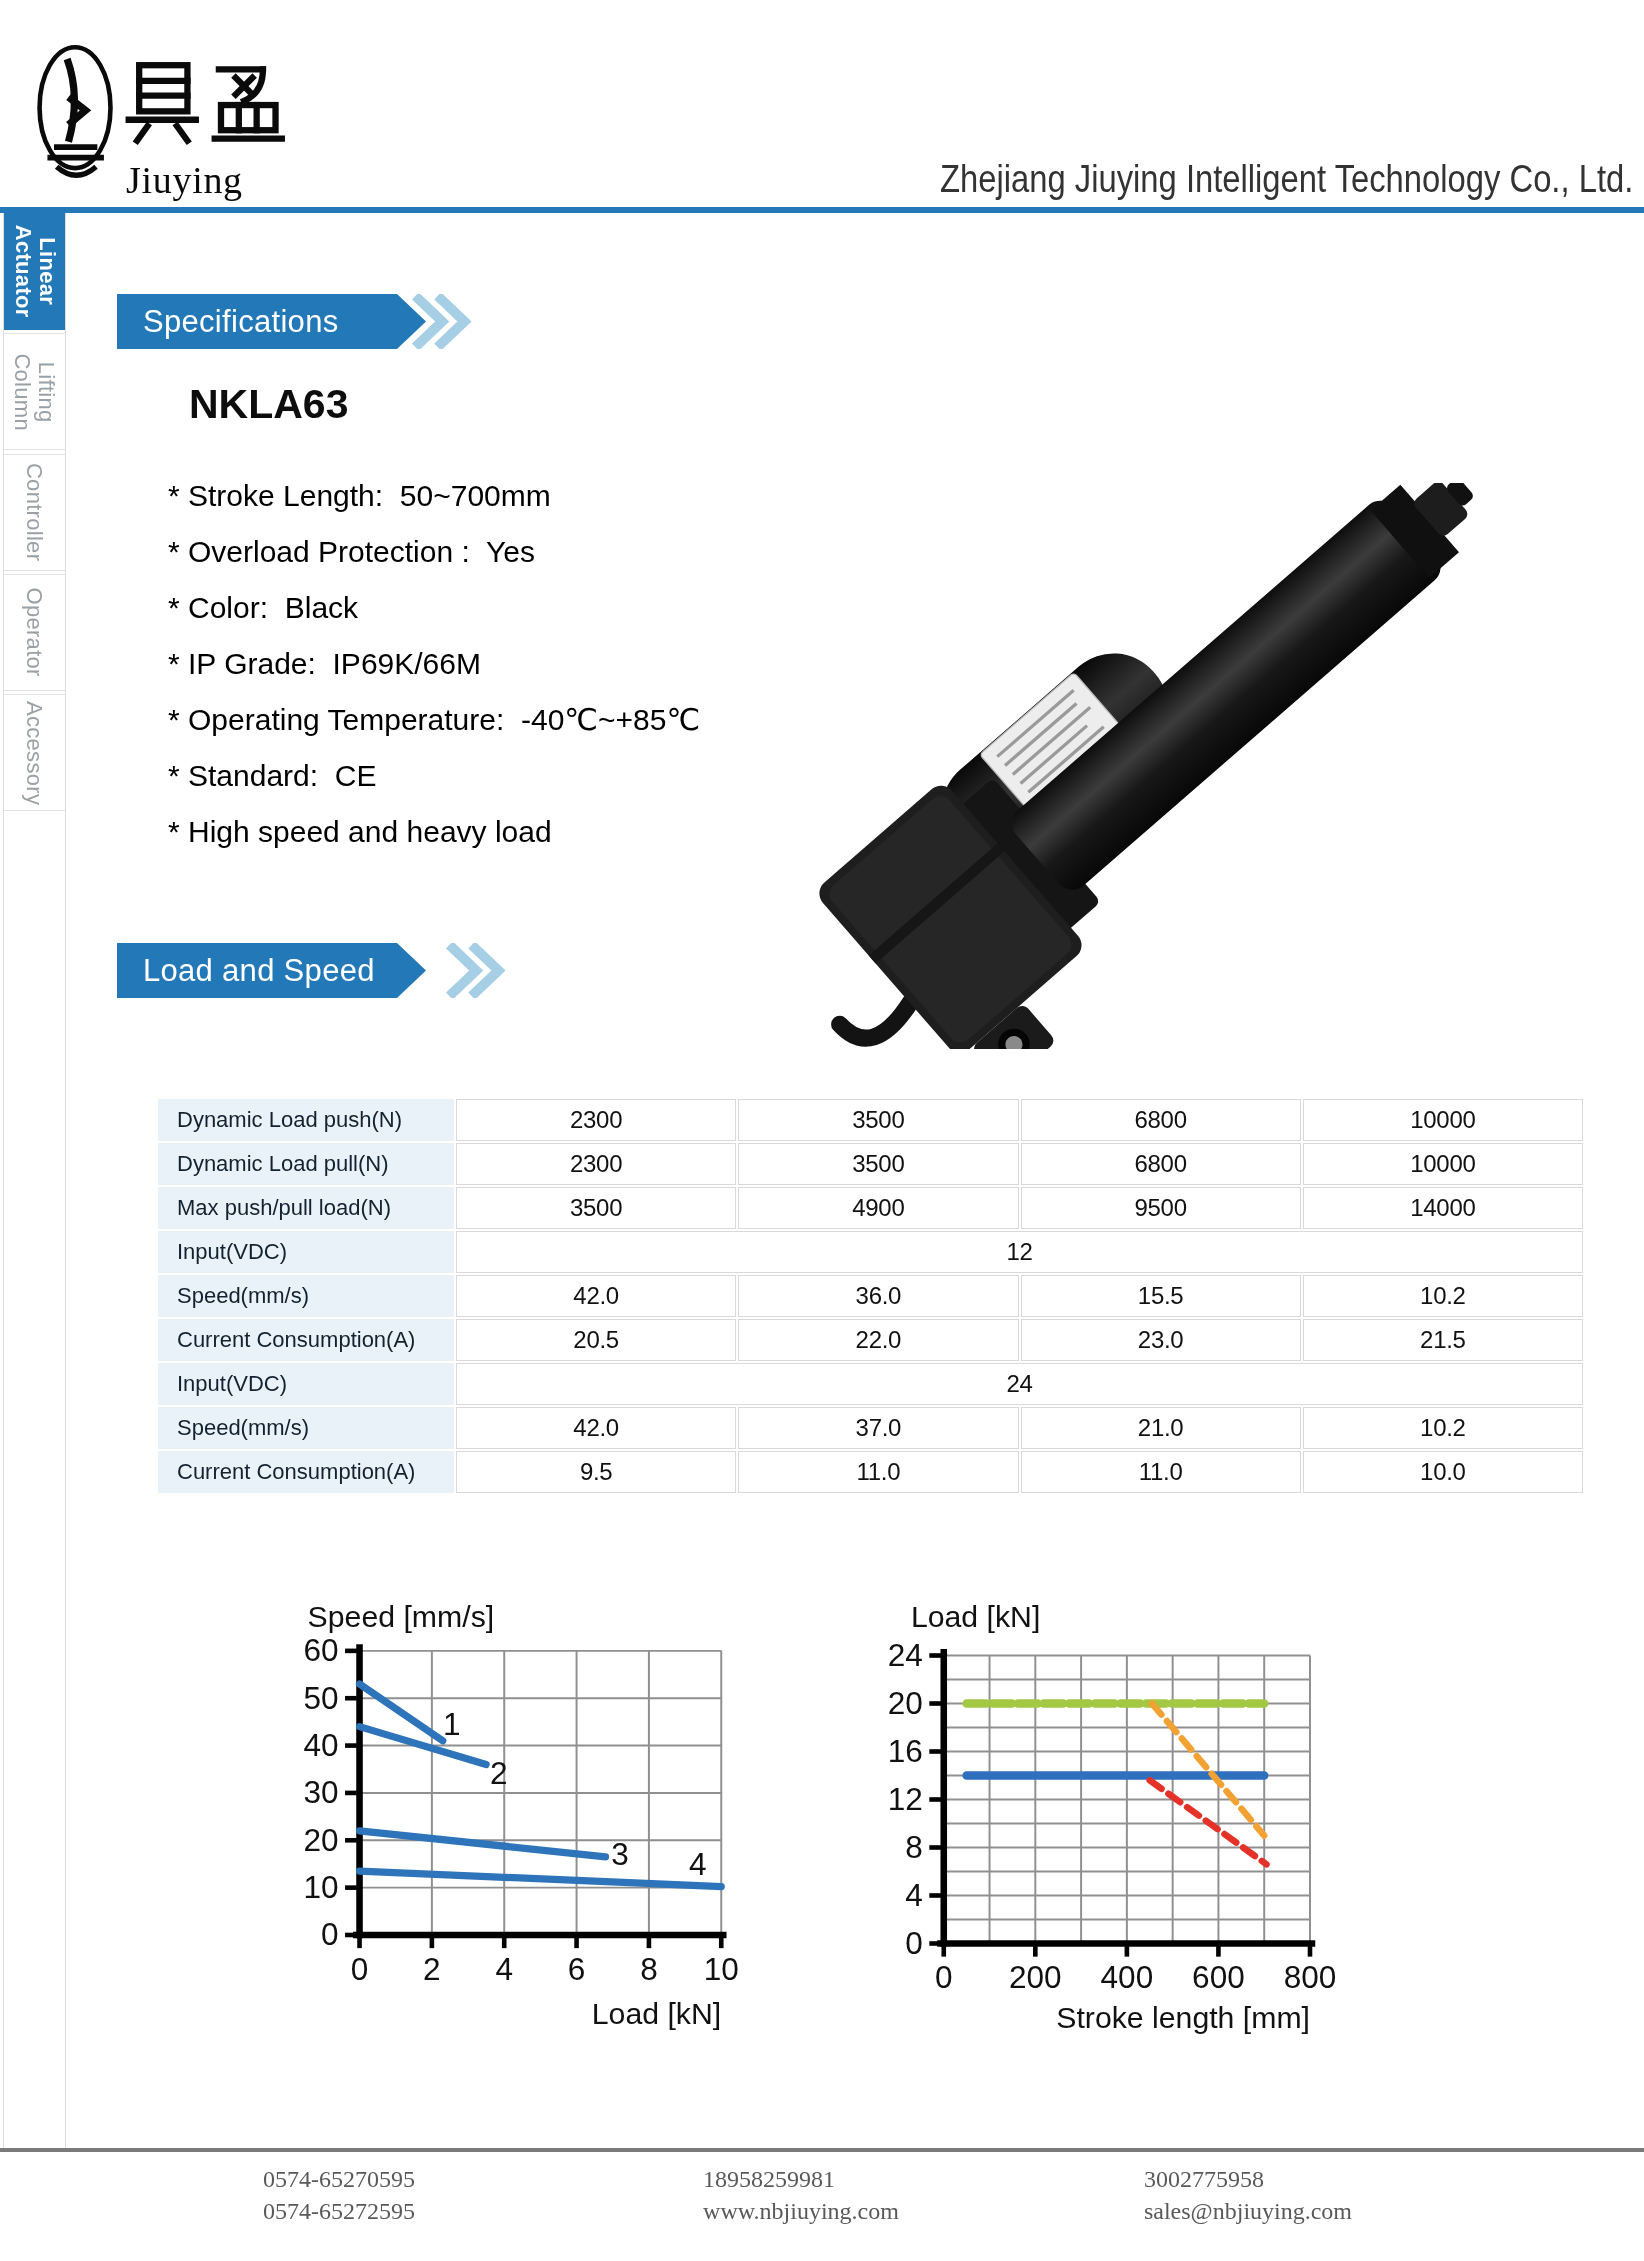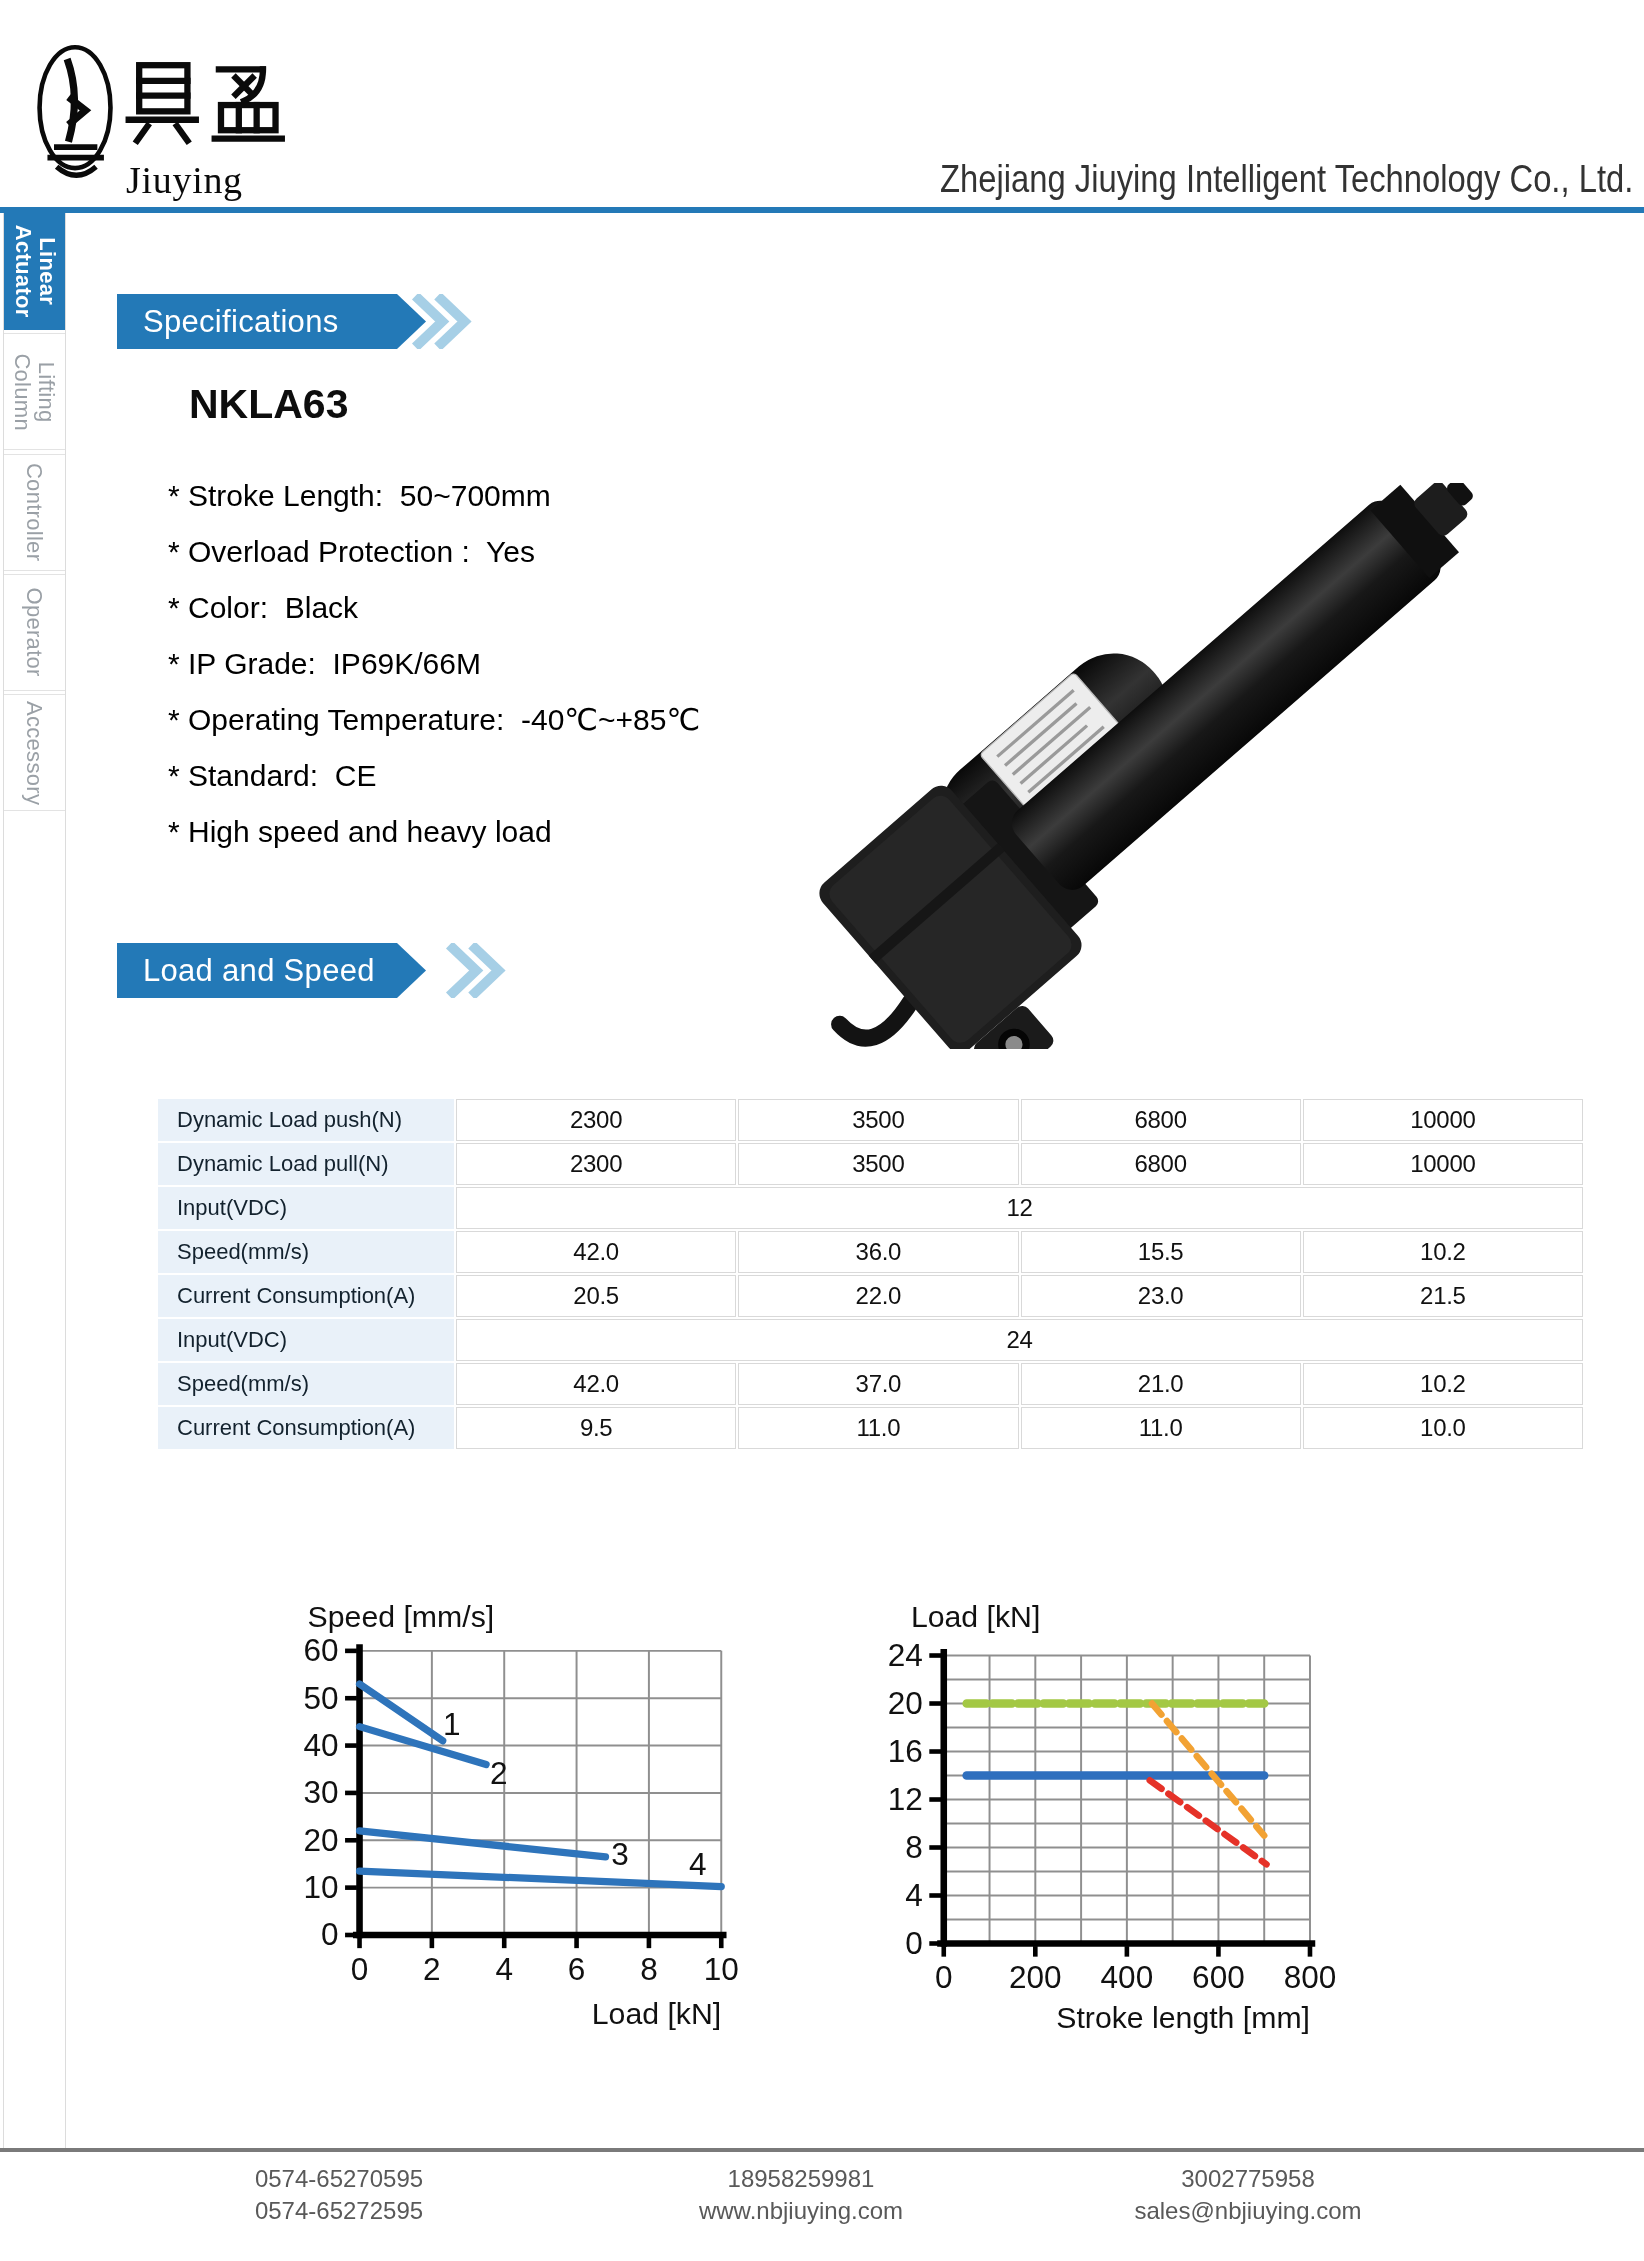--- a/index.html
+++ b/index.html
@@ -49,21 +49,21 @@
   .spec-table td.lbl{width:276px;background:#e9f1f9;font-size:22px;color:#13222e;padding-left:19px;}
   .spec-table td.val{border:1.3px solid #d9d9d9;background:#fff;text-align:center;font-size:24px;
                      font-weight:400;color:#111;letter-spacing:-0.3px;}
 
   
   .chart{position:absolute;}
   .chart text{font-family:"Liberation Sans","DejaVu Sans",sans-serif;}
 
   
   .footer-rule{position:absolute;left:0;top:2148px;width:1644px;height:4px;background:#7a7a7a;}
-  .footer-col{position:absolute;top:2163px;text-align:center;transform:translateX(-50%);}
+  .footer-col{position:absolute;top:2163px;text-align:left;transform:translateX(-50%);font-family:Liberation Serif, serif;}
   .footer-line{font-size:24px;line-height:32px;color:#595959;font-weight:300;letter-spacing:0px;}
   .fc1{left:339px;} .fc2{left:801px;} .fc3{left:1248px;}
 </style>
 </head>
 <body>
 
 <div class="page">
 
   <svg class="logo-mark" width="86" height="155" viewBox="0 0 130 236">
     <ellipse cx="62" cy="100" rx="54" ry="92" fill="none" stroke="#0a0a0a" stroke-width="7"></ellipse>
@@ -193,20 +193,27 @@
           <td class="val">3500</td>
           <td class="val">6800</td>
           <td class="val">10000</td>
         </tr>
         <tr>
           <td class="lbl">Dynamic Load pull(N)</td>
           <td class="val">2300</td>
           <td class="val">3500</td>
           <td class="val">6800</td>
           <td class="val">10000</td>
+        </tr>
+        <tr>
+          <td class="lbl">Max push/pull load(N)</td>
+          <td class="val">3500</td>
+          <td class="val">4900</td>
+          <td class="val">9500</td>
+          <td class="val">14000</td>
         </tr>
         <tr>
           <td class="lbl">Input(VDC)</td>
           <td class="val" colspan="4">12</td>
         </tr>
         <tr>
           <td class="lbl">Speed(mm/s)</td>
           <td class="val">42.0</td>
           <td class="val">36.0</td>
           <td class="val">15.5</td>

